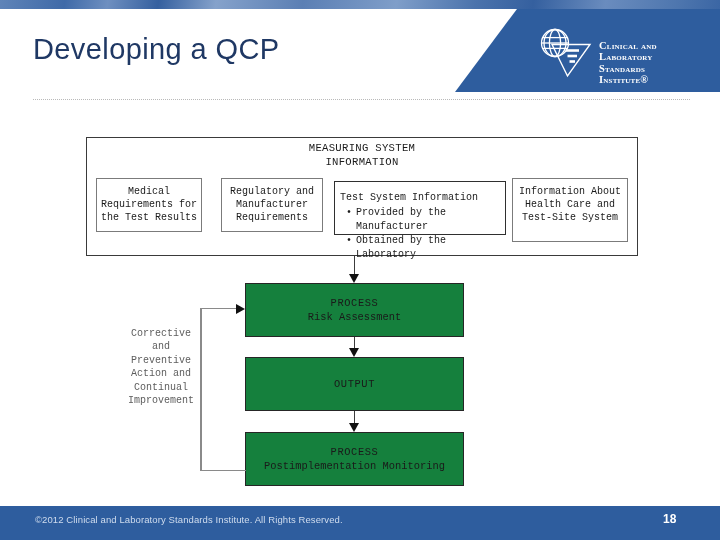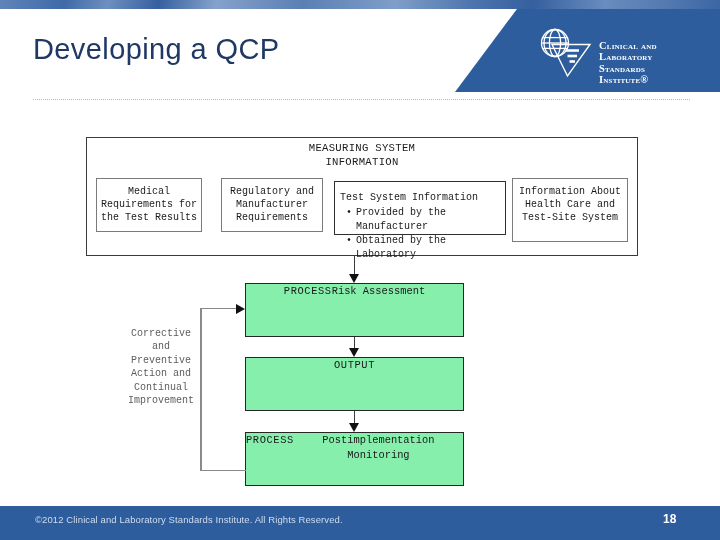--- a/index.html
+++ b/index.html
@@ -158,25 +158,26 @@
     content: "\2022";
     position: absolute;
     left: -10px; top: 0;
   }
 
   
   .procbox {
     position: absolute;
     border: 1.2px solid #262626;
     box-sizing: border-box;
-    background: #86efac;
+    background: #15803d;
     text-align: center;
     font-size: 10.4px;
     line-height: 14.5px;
     display: flex;
+    flex-direction: column;
     justify-content: center;
   }
   .procbox .kind { display:block; letter-spacing: 0.6px; }
   .procbox .name { display:block; }
 
   #box-risk  { left: 245px; top: 271px; width: 219px; height: 54px; }
   #box-qcp   { left: 245px; top: 345px; width: 219px; height: 54px; }
   #box-post  { left: 245px; top: 420px; width: 219px; height: 54px; }
 
   

